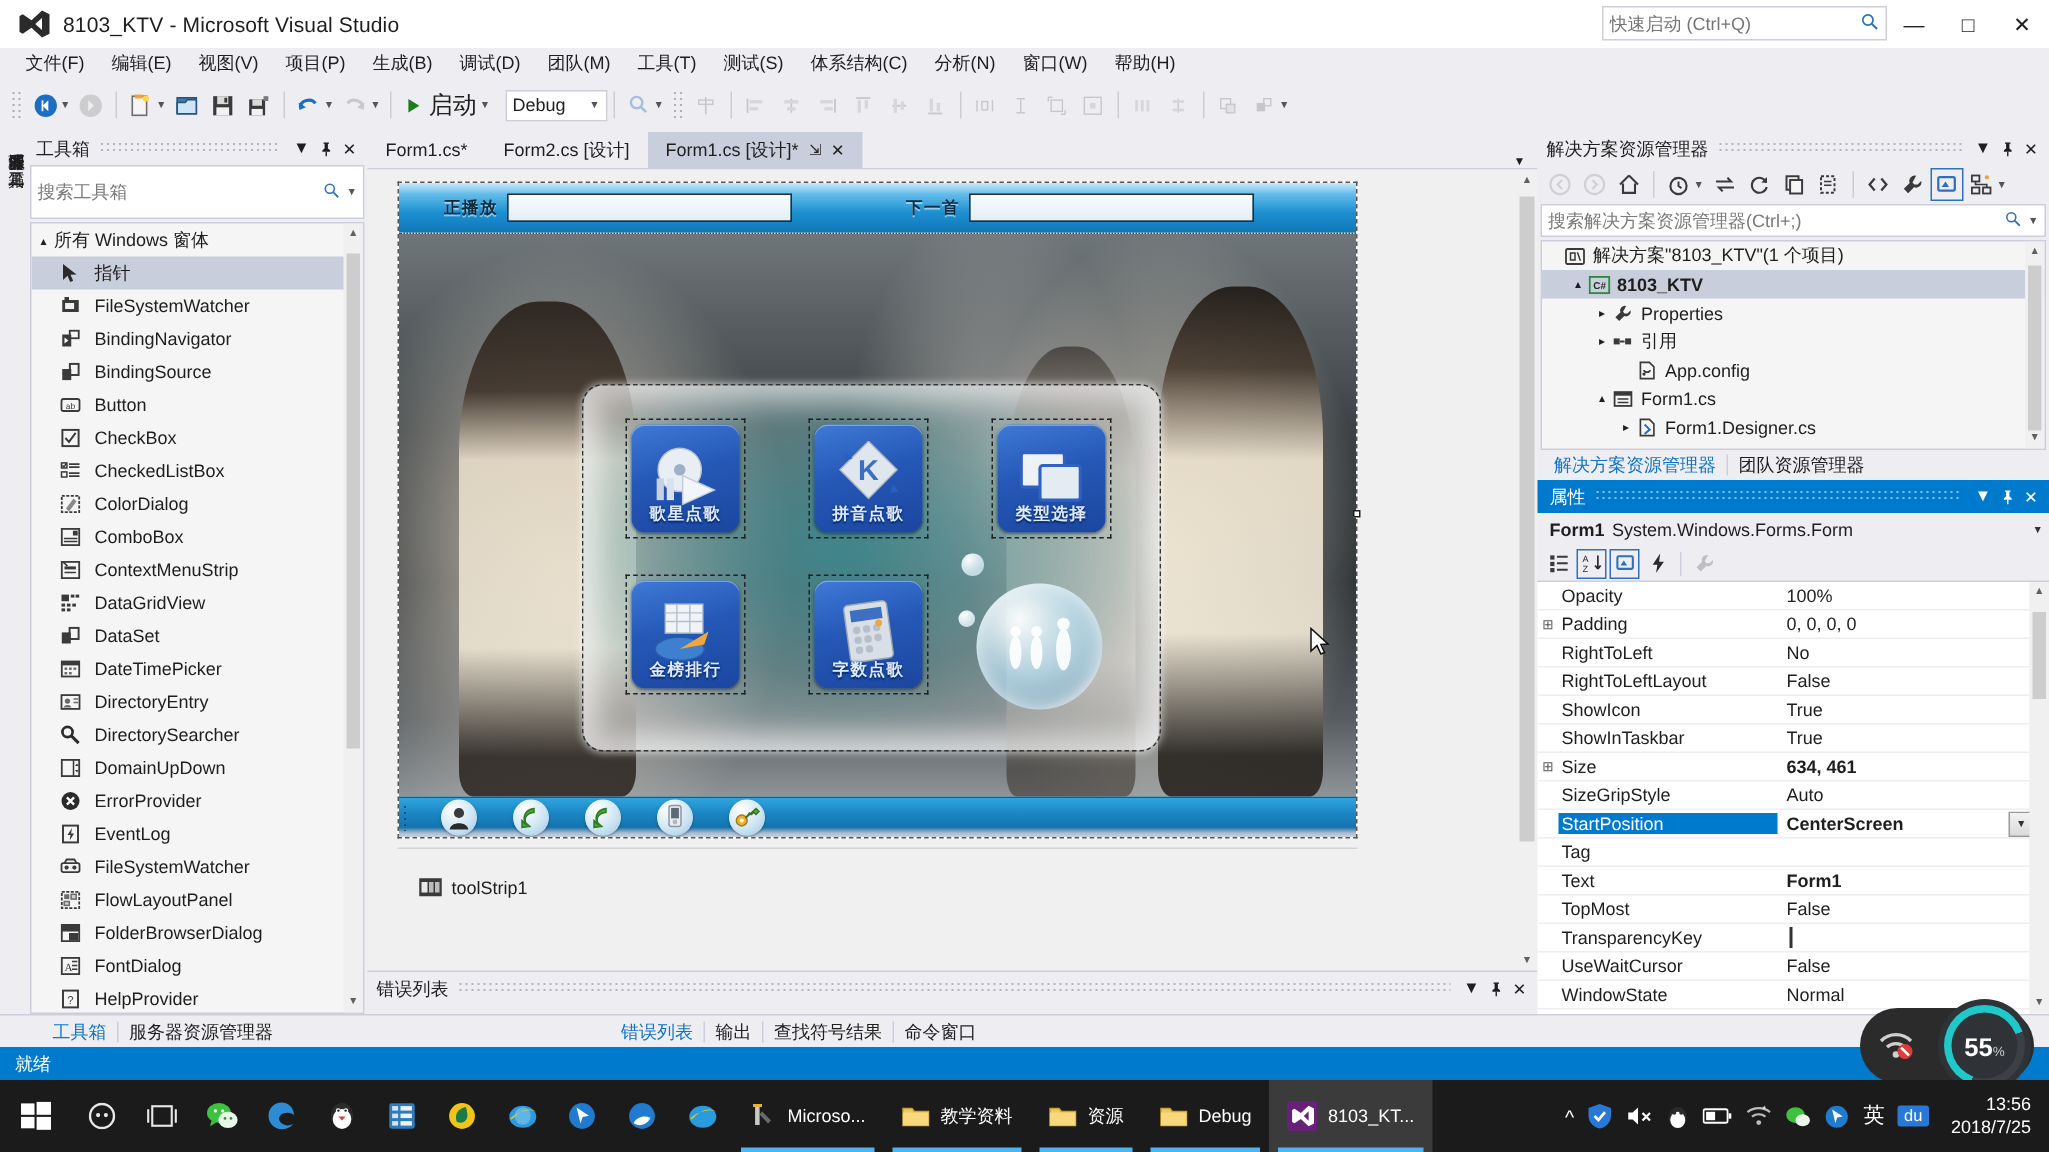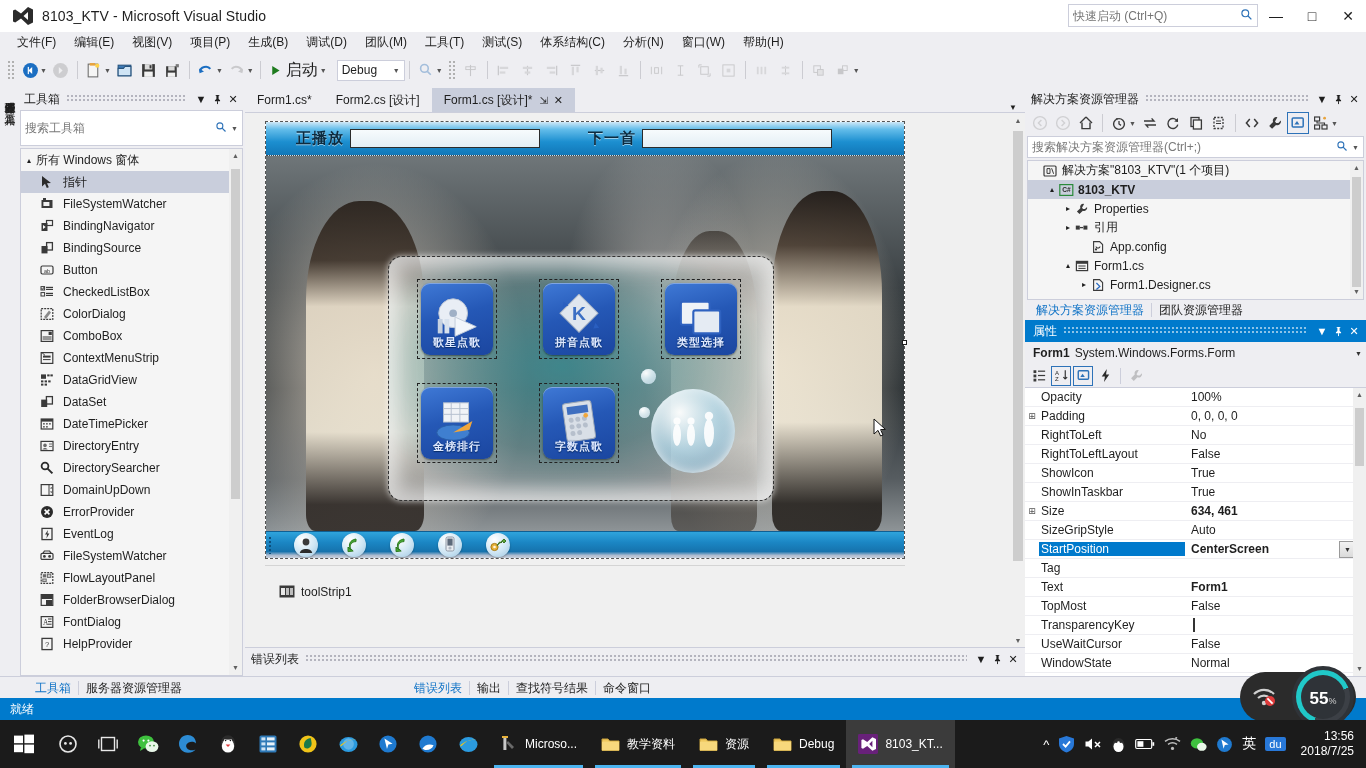--- a/index.html
+++ b/index.html
@@ -140,21 +140,21 @@
     position:absolute; left:20px; top:8px; width:640px; height:438px;
     border:1px dashed #555; background:#fff;
   }
   .ktv-root { position:absolute; inset:0; overflow:hidden; }
   
   .ktv-top {
     position:absolute; left:0; top:0; width:100%; height:34px;
     background:linear-gradient(180deg,#cfe8f7 0%, #64bdea 22%, #1c8fd0 60%, #1177b8 100%);
     display:flex; align-items:center; border-bottom:1px dotted #444;
   }
-  .ktv-lbl { font-size:15px; font-weight:bold; color:#0d2b3f; margin-left:30px; letter-spacing:1px;
+  .ktv-lbl { font-size:11px; font-weight:bold; color:#0d2b3f; margin-left:30px; letter-spacing:1px;
     text-shadow:0 1px 0 rgba(255,255,255,.5); }
   .ktv-input {
     height:19px; background:linear-gradient(180deg,#f7fbfd,#e3eef4);
     border:1px solid #2b2b2b; margin-left:6px;
   }
   .ktv-input.w1 { width:190px; }
   .ktv-input.w2 { width:190px; }
   
   .ktv-body {
     position:absolute; left:0; top:34px; right:0; bottom:27px;
@@ -672,20 +672,29 @@
               <svg width="14" height="14" viewBox="0 0 14 14">
                 <rect x="1" y="3" width="12" height="8" rx="1.4" fill="none" stroke="#3a3a3a" stroke-width="1.2"></rect>
                 <text x="7" y="9.6" font-size="5.6" text-anchor="middle" fill="#3a3a3a" font-family="Liberation Sans,sans-serif">ab</text>
               </svg>
             </span>
             <span>Button</span>
           </div>
           <div class="tbx-item">
             <span class="tbx-icon">
               <svg width="14" height="14" viewBox="0 0 14 14">
+                <rect x="1.6" y="1.6" width="10.8" height="10.8" fill="none" stroke="#3a3a3a" stroke-width="1.3"></rect>
+                <path d="M3.6 7 L6 9.6 L10.4 3.6" fill="none" stroke="#3a3a3a" stroke-width="1.3"></path>
+              </svg>
+            </span>
+            <span>CheckBox</span>
+          </div>
+          <div class="tbx-item">
+            <span class="tbx-icon">
+              <svg width="14" height="14" viewBox="0 0 14 14">
                 <rect x="1" y="1.6" width="3.6" height="3.4" fill="none" stroke="#3a3a3a"></rect>
                 <rect x="1" y="7.6" width="3.6" height="3.4" fill="none" stroke="#3a3a3a"></rect>
                 <path d="M1.6 3.2 L2.6 4.4 L4.2 2" fill="none" stroke="#3a3a3a"></path>
                 <line x1="6" y1="2.4" x2="13" y2="2.4" stroke="#3a3a3a" stroke-width="1.2"></line>
                 <line x1="6" y1="4.4" x2="13" y2="4.4" stroke="#3a3a3a" stroke-width="1.2"></line>
                 <line x1="6" y1="8.4" x2="13" y2="8.4" stroke="#3a3a3a" stroke-width="1.2"></line>
                 <line x1="6" y1="10.4" x2="13" y2="10.4" stroke="#3a3a3a" stroke-width="1.2"></line>
               </svg>
             </span>
             <span>CheckedListBox</span>
@@ -890,21 +899,21 @@
 
   <div class="designer">
     <div class="design-surface">
 
       <div class="form-frame">
         <div class="ktv-root">
 
           <div class="ktv-top">
             <span class="ktv-lbl">正播放</span>
             <span class="ktv-input w1"></span>
-            <span class="ktv-lbl" style="margin-left:48px">下一首</span>
+            <span class="ktv-lbl" style="margin-left:76px">下一首</span>
             <span class="ktv-input w2"></span>
           </div>
 
           <div class="ktv-body">
 
             <div class="fig" style="left:40px; width:118px; height:330px;
                         background:linear-gradient(180deg, rgba(40,32,26,.9) 0%, rgba(60,48,38,.85) 18%, rgba(226,215,196,.95) 32%, rgba(236,228,210,.9) 70%, rgba(48,42,38,.9) 92%);"></div>
             <div class="fig" style="right:22px; width:110px; height:340px;
                         background:linear-gradient(180deg, rgba(32,26,22,.92) 0%, rgba(70,56,44,.85) 16%, rgba(232,222,202,.95) 34%, rgba(240,232,214,.9) 68%, rgba(40,36,32,.9) 92%);"></div>
             <div class="fig" style="left:405px; width:86px; height:300px; opacity:.75;

